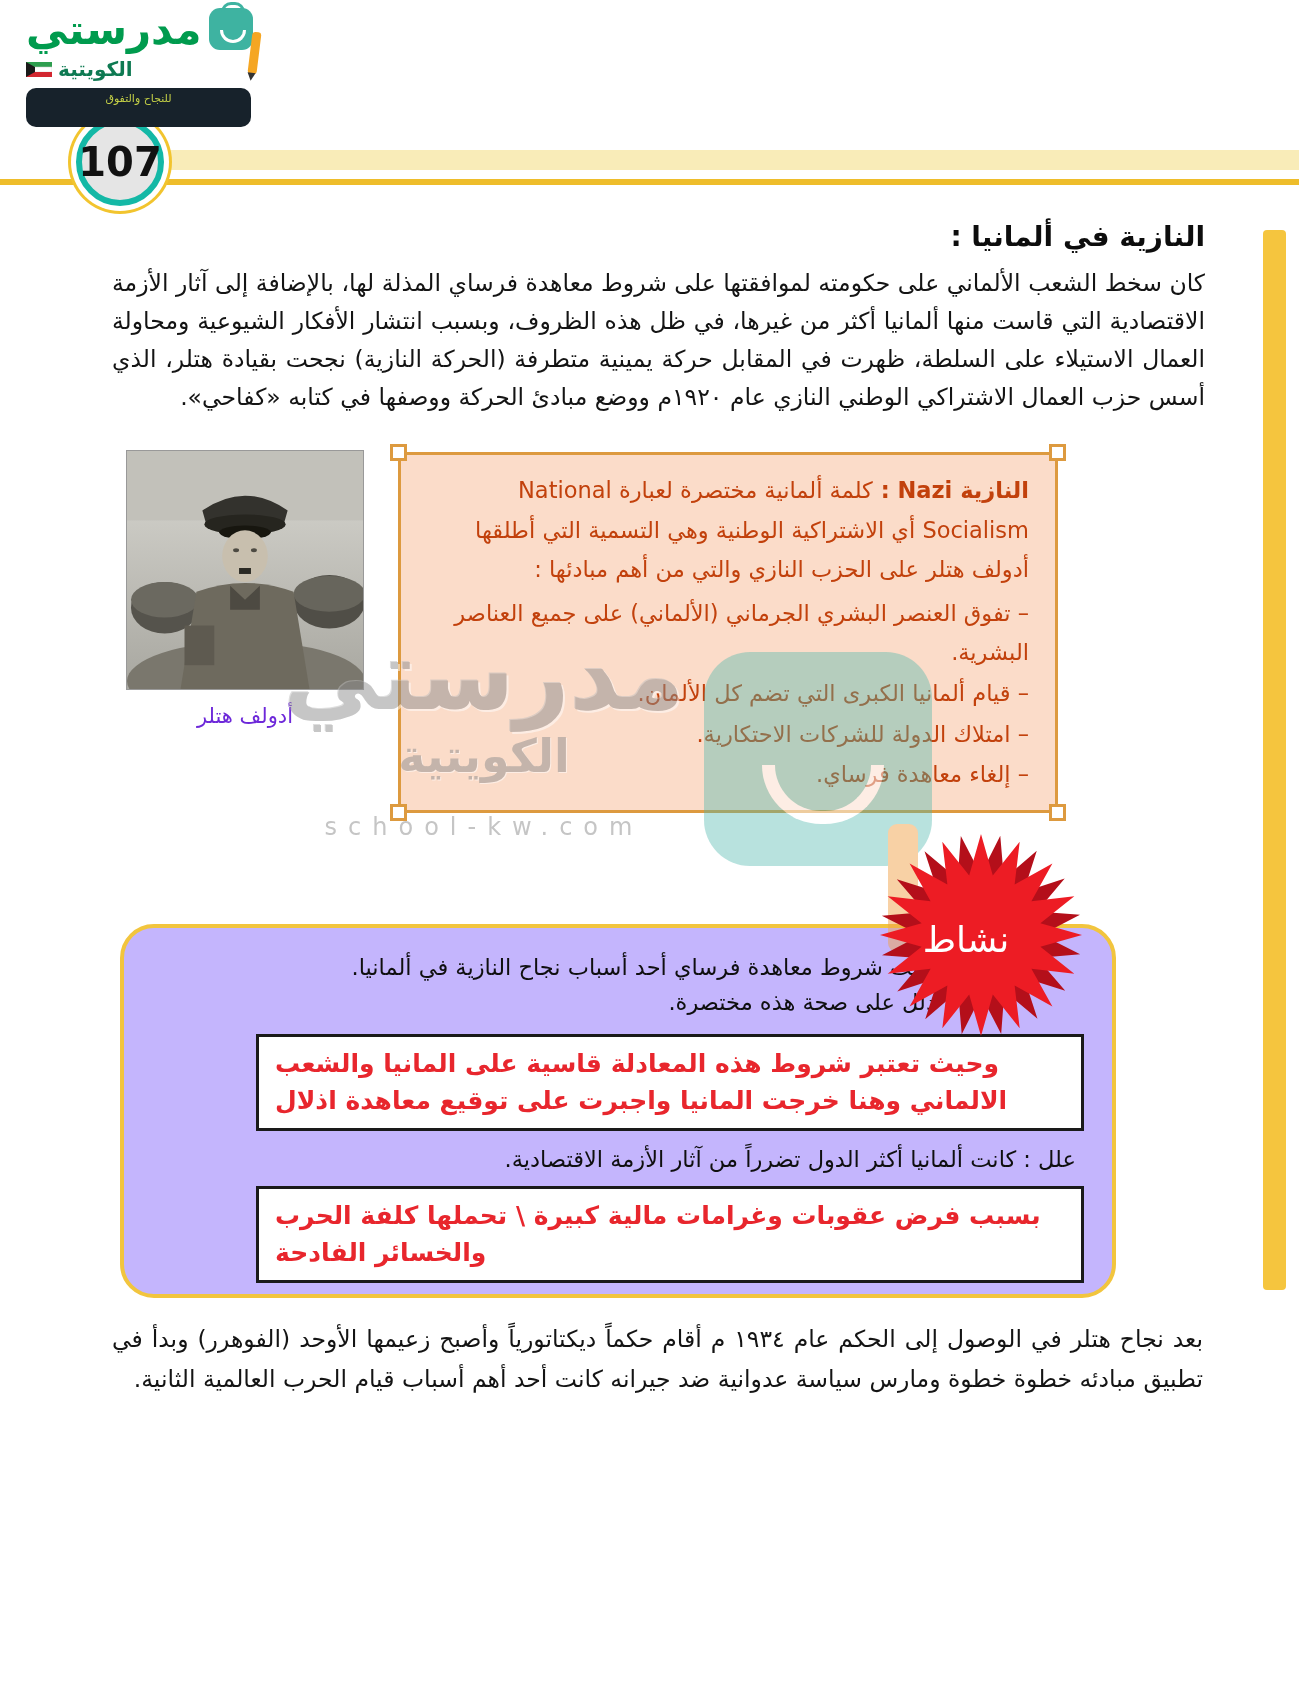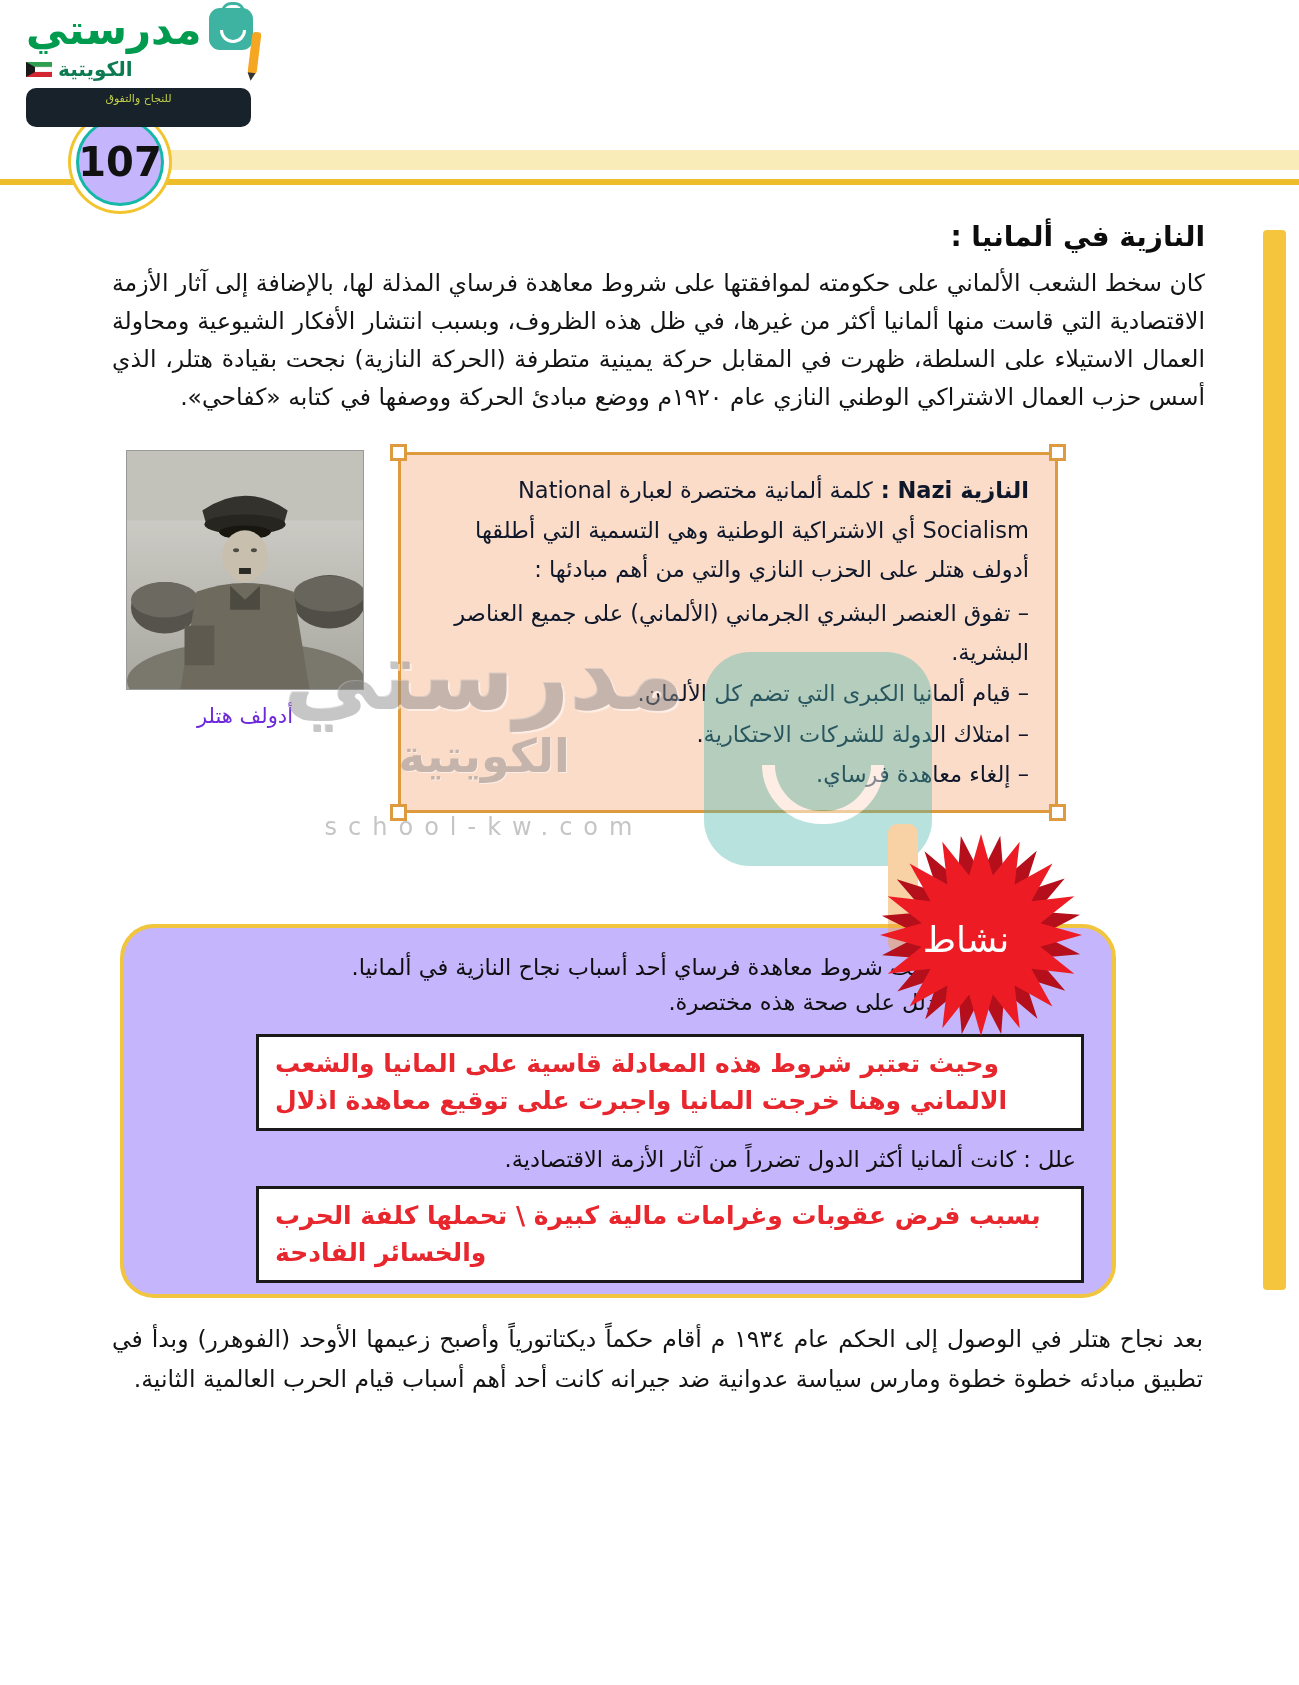--- a/index.html
+++ b/index.html
@@ -26,42 +26,42 @@
   .logo-row2 { display:flex; align-items:center; gap:6px; margin-top:3px; direction:ltr; }
   .logo-sub { color:#0e7a52; font-size:20px; font-weight:bold; }
   .logo-ribbon { margin-top:7px; background:#17222b; color:#c3cf46; border-radius:10px;
     padding:4px 10px 22px; font-size:11px; text-align:center; direction:rtl; white-space:nowrap; }
 
   
   .rule-thick { position:absolute; top:150px; left:152px; right:0; height:20px; background:#f9ecb8; }
   .rule-thin  { position:absolute; top:179px; left:0; right:0; height:6px; background:#eebd2b; }
   .page-badge {
     position:absolute; left:76px; top:118px; width:88px; height:88px; border-radius:50%;
-    background:#c4b5fd; border:3px solid #14b8a6;
+    background:#e5e5e5; border:6px solid #14b8a6;
     box-shadow:0 0 0 5px #ffffff, 0 0 0 8px #f2c42e;
     display:flex; align-items:center; justify-content:center;
     font-size:40px; font-weight:bold; color:#111; z-index:2;
   }
   .vbar { position:absolute; right:13px; top:230px; width:23px; height:1060px;
     background:#f5c53e; border-radius:4px; }
 
   
   .heading { position:absolute; top:220px; right:94px; direction:rtl;
     font-size:28px; font-weight:bold; color:#0d0d0d; }
   .intro { position:absolute; top:264px; right:94px; left:112px; direction:rtl;
     text-align:justify; font-size:23.5px; line-height:1.62; color:#141414; }
 
   
   .photo-fig { position:absolute; left:126px; top:450px; width:238px; text-align:center; }
   .photo-frame { width:238px; height:240px; border:1px solid #999; background:#c9c9c4; }
   .photo-caption { margin-top:10px; font-size:21px; color:#6d28d9; direction:rtl; }
 
   .nazi-box { position:absolute; left:398px; top:452px; width:660px; min-height:348px;
     background:#fbdcc9; border:3px solid #dd9a3f; border-radius:6px;
-    padding:16px 26px 14px; direction:rtl; font-size:22.5px; line-height:1.76; color:#0f172a; }
+    padding:16px 26px 14px; direction:rtl; font-size:22.5px; line-height:1.76; color:#c2410c; }
   .corner { position:absolute; width:17px; height:17px; background:#fff; border:3px solid #dd9a3f; }
   .c-tl { top:-11px; left:-11px; } .c-tr { top:-11px; right:-11px; }
   .c-bl { bottom:-11px; left:-11px; } .c-br { bottom:-11px; right:-11px; }
   .nazi-lead b { font-weight:bold; }
   .nazi-list { list-style:none; margin-top:4px; }
   .nazi-list li { margin-bottom:1px; }
 
   
   .watermark { position:absolute; left:282px; top:626px; width:650px; z-index:3;
     pointer-events:none; opacity:0.5; display:flex; gap:18px; align-items:flex-start; }

